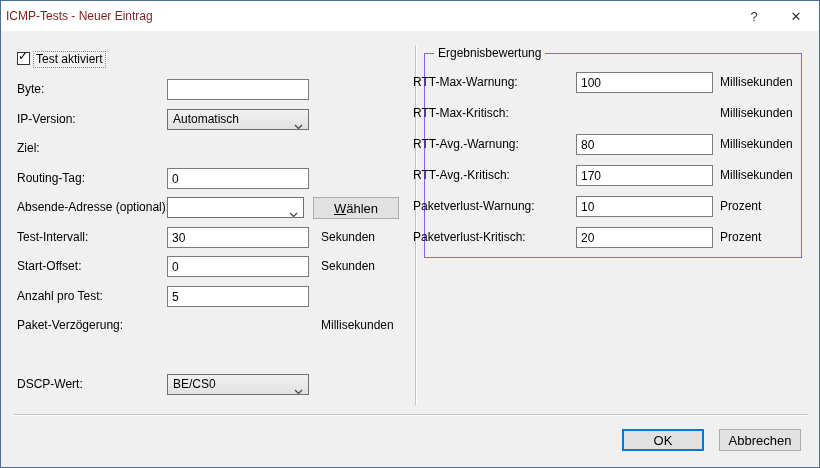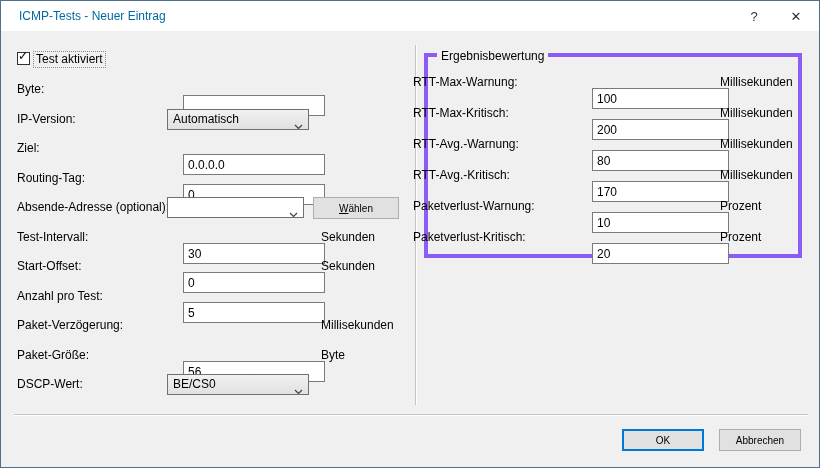--- a/index.html
+++ b/index.html
@@ -3,52 +3,52 @@
 <meta charset="utf-8">
 <style>
   html,body{margin:0;padding:0;background:#e8e8e8;}
   .window{
     position:relative;width:820px;height:468px;box-sizing:border-box;
     border:1px solid #4c7094;background:#f0f0f0;
     font-family:"Liberation Sans",sans-serif;font-size:12px;color:#000;
     overflow:hidden;
   }
   .titlebar{position:absolute;top:0;left:0;right:0;height:30px;background:#fff;display:flex;align-items:center;}
-  .title{padding-left:18px;font-size:12px;color:#0369a1;}
+  .title{padding-left:5px;font-size:12px;color:#7f1d1d;}
   .tb-btns{margin-left:auto;display:flex;height:100%;}
   .tb-btn{display:flex;align-items:center;justify-content:center;color:#333;cursor:default;}
   .tb-help{width:38px;font-size:13px;}
   .tb-close{width:46px;font-size:13px;}
   .row{position:absolute;left:0;width:100%;height:21px;}
   .lbl{position:absolute;line-height:21px;white-space:nowrap;}
   .lbl-l{left:16px;}
   .lbl-r{left:412px;}
   .unit{position:absolute;line-height:21px;white-space:nowrap;}
   .unit-l{left:320px;}
   .unit-r{left:719px;}
   .txt{
     position:absolute;box-sizing:border-box;height:21px;border:1px solid #7a7a7a;background:#fff;
-    font-family:"Liberation Sans",sans-serif;font-size:12px;padding:0 4px;color:#000;margin:16px;outline:none;
+    font-family:"Liberation Sans",sans-serif;font-size:12px;padding:0 4px;color:#000;margin:0;outline:none;
   }
   .txt-l{left:166px;width:142px;}
   .txt-r{left:575px;width:137px;}
   .combo{
     position:absolute;box-sizing:border-box;height:21px;border:1px solid #707070;
     line-height:19px;padding:0 18px 0 5px;white-space:nowrap;overflow:hidden;cursor:default;
   }
   .combo-gray{background:linear-gradient(#f1f1f1,#e1e1e1);}
   .combo-white{background:#fff;}
   .chev{position:absolute;right:5px;top:7px;}
-  .groupbox{position:absolute;left:423px;top:52px;width:378px;height:205px;border:4px solid #8b5cf6;box-sizing:border-box;}
+  .groupbox{position:absolute;left:423px;top:52px;width:378px;height:205px;border:1px solid #8b5cf6;box-sizing:border-box;}
   .groupbox-title{position:absolute;top:-8px;left:9px;background:#f0f0f0;padding:0 4px;line-height:14px;white-space:nowrap;}
   .vdivider{position:absolute;left:414px;top:44px;height:360px;width:0;border-left:1px solid #c3c3c3;border-right:1px solid #fff;}
   .hdivider{position:absolute;left:13px;top:413px;width:794px;height:0;border-top:1px solid #c3c3c3;border-bottom:1px solid #fff;}
   .btn{
     position:absolute;box-sizing:border-box;height:22px;background:#e1e1e1;border:1px solid #adadad;
-    font-family:"Liberation Sans",sans-serif;font-size:10px;text-align:center;line-height:19px;cursor:default;
+    font-family:"Liberation Sans",sans-serif;font-size:13px;text-align:center;line-height:19px;cursor:default;
   }
   .btn-default{border:2px solid #0078d7;line-height:17px;}
   .checkbox{position:absolute;left:16px;top:51px;width:13px;height:13px;box-sizing:border-box;border:1px solid #333;background:#fff;}
   .checkmark{position:absolute;left:0px;top:-3px;font-size:12px;line-height:13px;color:#000;}
   .cb-label{position:absolute;left:32px;top:50px;line-height:15px;border:1px dotted #8a8a8a;padding:0 2px;white-space:nowrap;}
 </style>
 </head>
 <body>
 
 <div class="window">
@@ -80,21 +80,20 @@
     <span class="combo combo-gray txt-l">
       <span>Automatisch</span>
       <span class="chev"><svg width="9" height="6" viewBox="0 0 9 6">
             <polyline points="1,1 4.5,4.5 8,1" fill="none" stroke="#444" stroke-width="1.2"></polyline>
           </svg></span>
     </span>
   </div>
 
   <div class="row" style="top:137px">
     <span class="lbl lbl-l">Ziel:</span>
-    <input class="txt txt-l" value="0.0.0.0" style="">
   </div>
 
   <div class="row" style="top:167px">
     <span class="lbl lbl-l">Routing-Tag:</span>
     <input class="txt txt-l" value="0" style="">
   </div>
 
   <div class="row" style="top:196px">
     <span class="lbl lbl-l">Absende-Adresse (optional):</span>
     <span class="combo combo-white" style="left:166px;width:137px;">
@@ -121,25 +120,20 @@
   <div class="row" style="top:285px">
     <span class="lbl lbl-l">Anzahl pro Test:</span>
     <input class="txt txt-l" value="5" style="">
   </div>
 
   <div class="row" style="top:314px">
     <span class="lbl lbl-l">Paket-Verzögerung:</span>
     <span class="unit unit-l">Millisekunden</span>
   </div>
 
-  <div class="row" style="top:344px">
-    <span class="lbl lbl-l">Paket-Größe:</span>
-    <input class="txt txt-l" value="56" style="">
-    <span class="unit unit-l">Byte</span>
-  </div>
 
   <div class="row" style="top:373px">
     <span class="lbl lbl-l">DSCP-Wert:</span>
     <span class="combo combo-gray txt-l">
       <span>BE/CS0</span>
       <span class="chev"><svg width="9" height="6" viewBox="0 0 9 6">
             <polyline points="1,1 4.5,4.5 8,1" fill="none" stroke="#444" stroke-width="1.2"></polyline>
           </svg></span>
     </span>
   </div>
@@ -151,21 +145,20 @@
   </div>
 
   <div class="row" style="top:71px">
     <span class="lbl lbl-r">RTT-Max-Warnung:</span>
     <input class="txt txt-r" value="100" style="">
     <span class="unit unit-r">Millisekunden</span>
   </div>
 
   <div class="row" style="top:102px">
     <span class="lbl lbl-r">RTT-Max-Kritisch:</span>
-    <input class="txt txt-r" value="200" style="">
     <span class="unit unit-r">Millisekunden</span>
   </div>
 
   <div class="row" style="top:133px">
     <span class="lbl lbl-r">RTT-Avg.-Warnung:</span>
     <input class="txt txt-r" value="80" style="">
     <span class="unit unit-r">Millisekunden</span>
   </div>
 
   <div class="row" style="top:164px">

